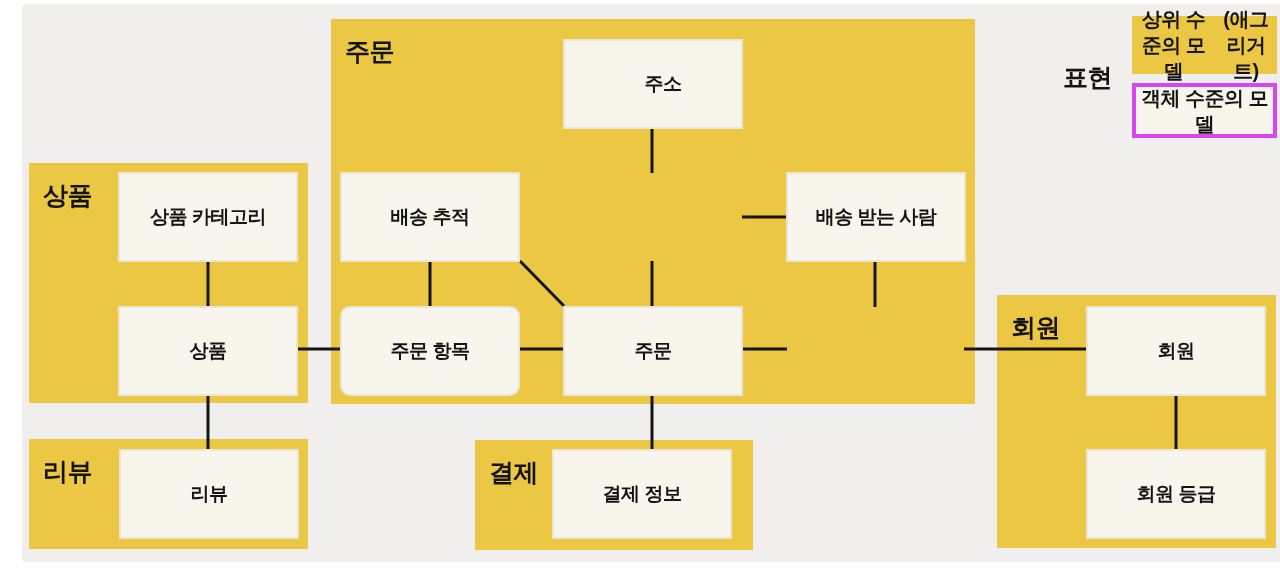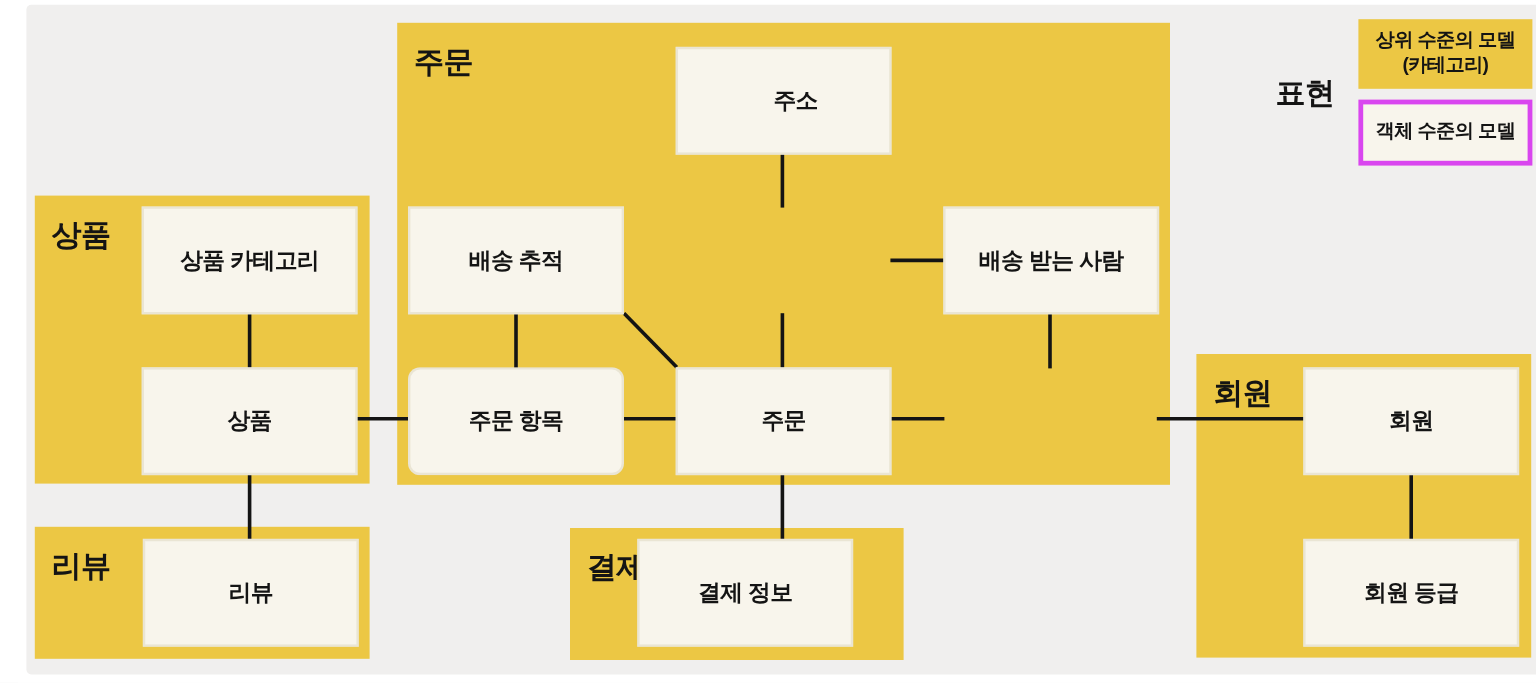--- a/index.html
+++ b/index.html
@@ -75,41 +75,41 @@
   .n-product-category  {left:103px; top:172px;}
   .n-shipping-tracking {left:325px; top:172px;}
   .n-shipping-info     {left:548px; top:172px;}
   .n-shipping-recipient{left:771px; top:172px;}
   .n-product           {left:103px; top:306px;}
   .n-order-item        {left:325px; top:306px;border-radius:10px;}
   .n-order             {left:548px; top:306px;}
   .n-orderer           {left:771px; top:306px;}
   .n-member            {left:1071px;top:306px;}
   .n-review            {left:104px; top:449px;}
-  .n-payment-info      {left:516px; top:449px;}
+  .n-payment-info      {left:537px; top:449px;}
   .n-member-grade      {left:1071px;top:449px;}
   .legend-title{
     position:absolute;
     left:1048px;top:61px;
     font-size:25px;
     font-weight:800;
     color:var(--text);
     letter-spacing:-0.5px;
     white-space:nowrap;
   }
   .legend-box{
     position:absolute;
     left:1117px;
     width:145px;
     display:flex;
-    flex-direction:column;
+    flex-direction:row;
     align-items:center;
     justify-content:center;
     text-align:center;
-    font-size:16px;
+    font-size:20px;
     font-weight:800;
     color:var(--text);
     letter-spacing:-0.5px;
     line-height:1.3;
     box-sizing:border-box;
   }
   .legend-aggregate{
     top:16px;height:58px;
     background:var(--aggregate-fill);
   }
@@ -166,18 +166,18 @@
   <div class="node n-order-item">주문 항목</div>
   <div class="node n-order">주문</div>
   <div class="node n-member">회원</div>
   <div class="node n-review">리뷰</div>
   <div class="node n-payment-info">결제 정보</div>
   <div class="node n-member-grade">회원 등급</div>
 
   <span class="legend-title">표현</span>
   <div class="legend-box legend-aggregate">
     <span>상위 수준의 모델</span>
-    <span>(카테고리)</span>
+    <span>(애그리거트)</span>
   </div>
   <div class="legend-box legend-object">
     <span>객체 수준의 모델</span>
   </div>
 </div>
 
 </body></html>

